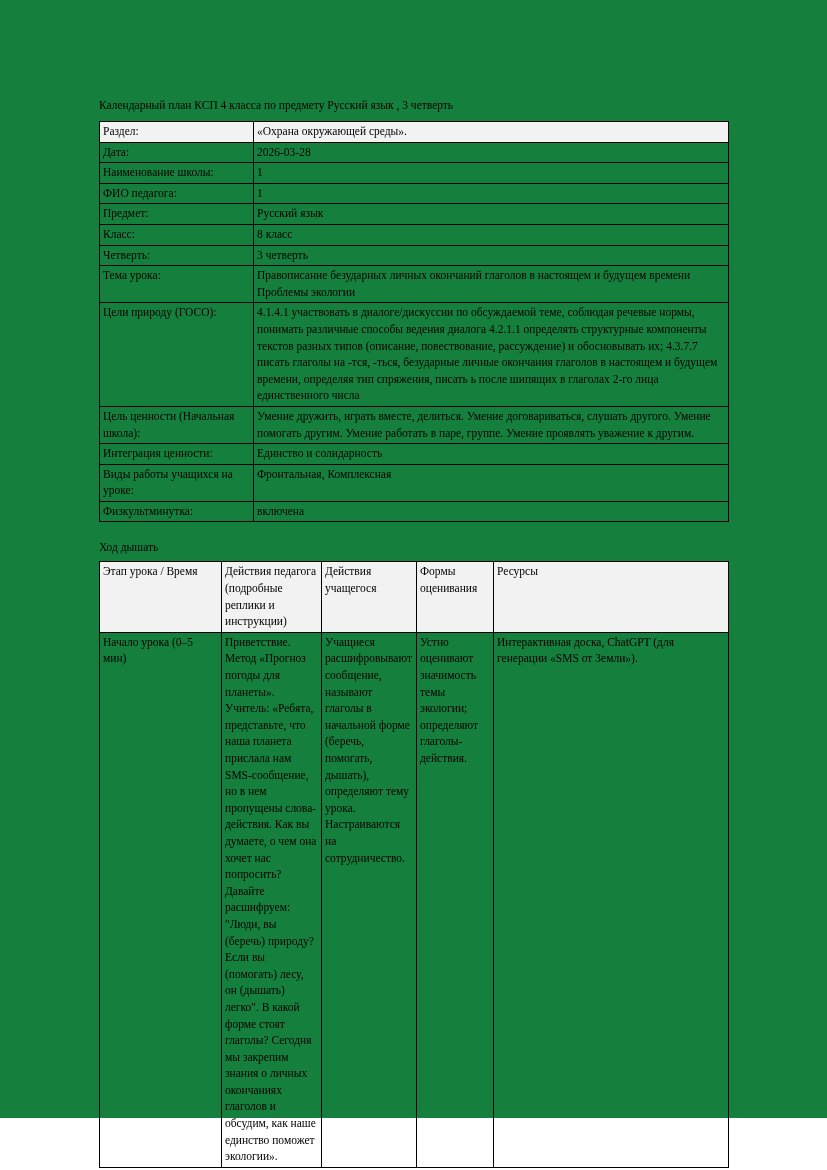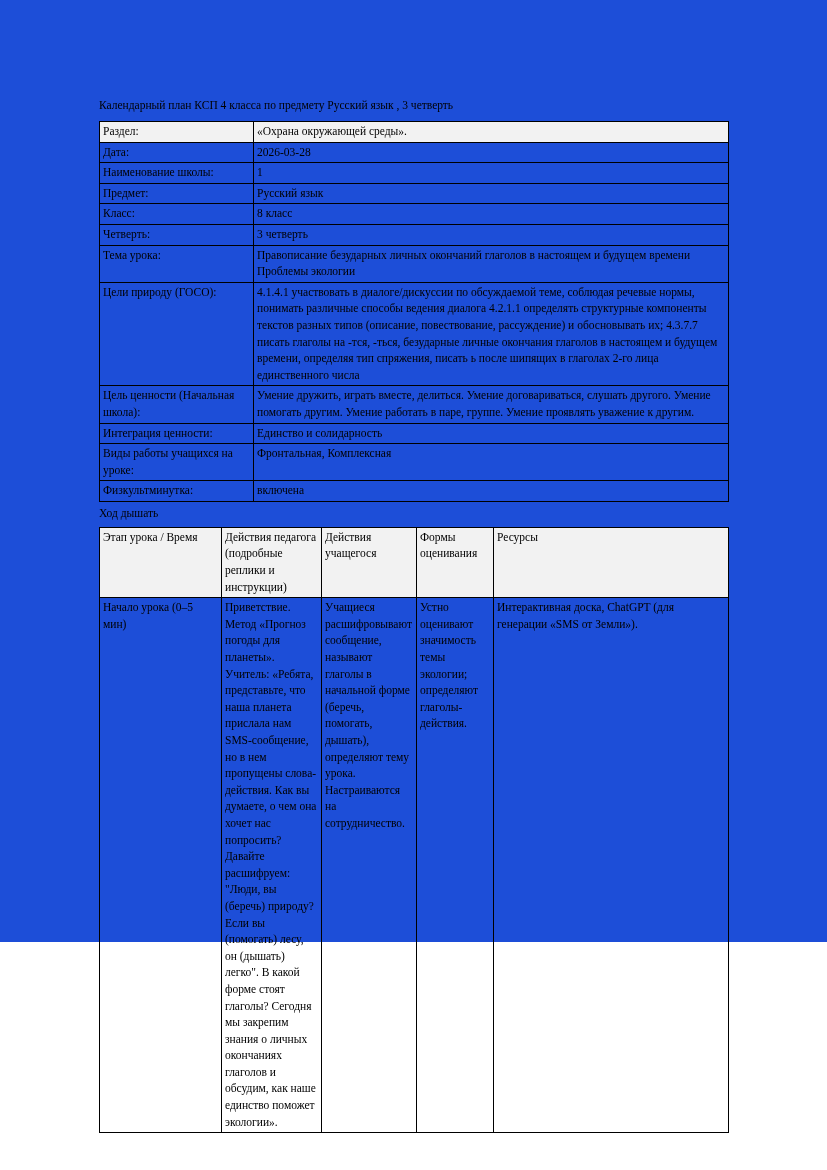--- a/index.html
+++ b/index.html
@@ -12,22 +12,22 @@
     height: 1170px;
     font-family: "Liberation Serif", "DejaVu Serif", serif;
     color: #000000;
     position: relative;
     overflow: hidden;
   }
   .page {
     position: absolute;
     left: 0; top: 0;
     width: 827px;
-    height: 942px;
-    background: #1d4ed8;
+    height: 1118px;
+    background: #15803d;
   }
   .content {
     position: absolute;
     left: 99px;
     top: 98px;
     width: 629px;
   }
   .doc-title {
     font-size: 11.5px;
     line-height: 15px;
@@ -50,21 +50,21 @@
     padding: 1px 3px 2px 3px;
     vertical-align: top;
     text-align: left;
     font-weight: normal;
     line-height: 16.6px;
     word-wrap: break-word;
     overflow-wrap: break-word;
     hyphens: none;
   }
   
-  #info-table { margin-bottom: 4px; }
+  #info-table { margin-bottom: 18px; }
   #info-table col.c-label { width: 154px; }
   #info-table col.c-value { width: 475px; }
   #info-table tr.shaded td { background: #f2f2f2; }
 
   
   #flow-table col.f1 { width: 122px; }
   #flow-table col.f2 { width: 100px; }
   #flow-table col.f3 { width: 95px; }
   #flow-table col.f4 { width: 77px; }
   #flow-table col.f5 { width: 235px; }
@@ -87,20 +87,24 @@
         <tr class="shaded">
           <td>Раздел:</td>
           <td>«Охрана окружающей среды».</td>
         </tr>
         <tr>
           <td>Дата:</td>
           <td>2026-03-28</td>
         </tr>
         <tr>
           <td>Наименование школы:</td>
+          <td>1</td>
+        </tr>
+        <tr>
+          <td>ФИО педагога:</td>
           <td>1</td>
         </tr>
         <tr>
           <td>Предмет:</td>
           <td>Русский язык</td>
         </tr>
         <tr>
           <td>Класс:</td>
           <td>8 класс</td>
         </tr>

